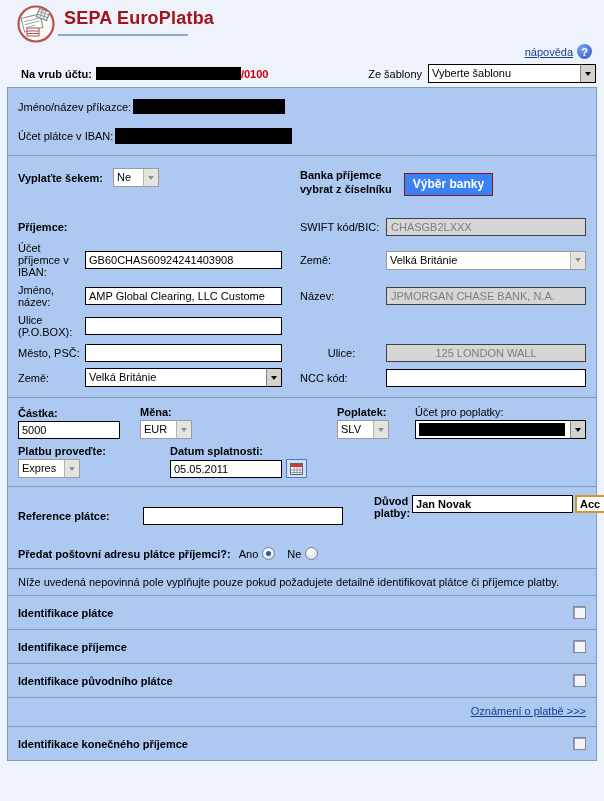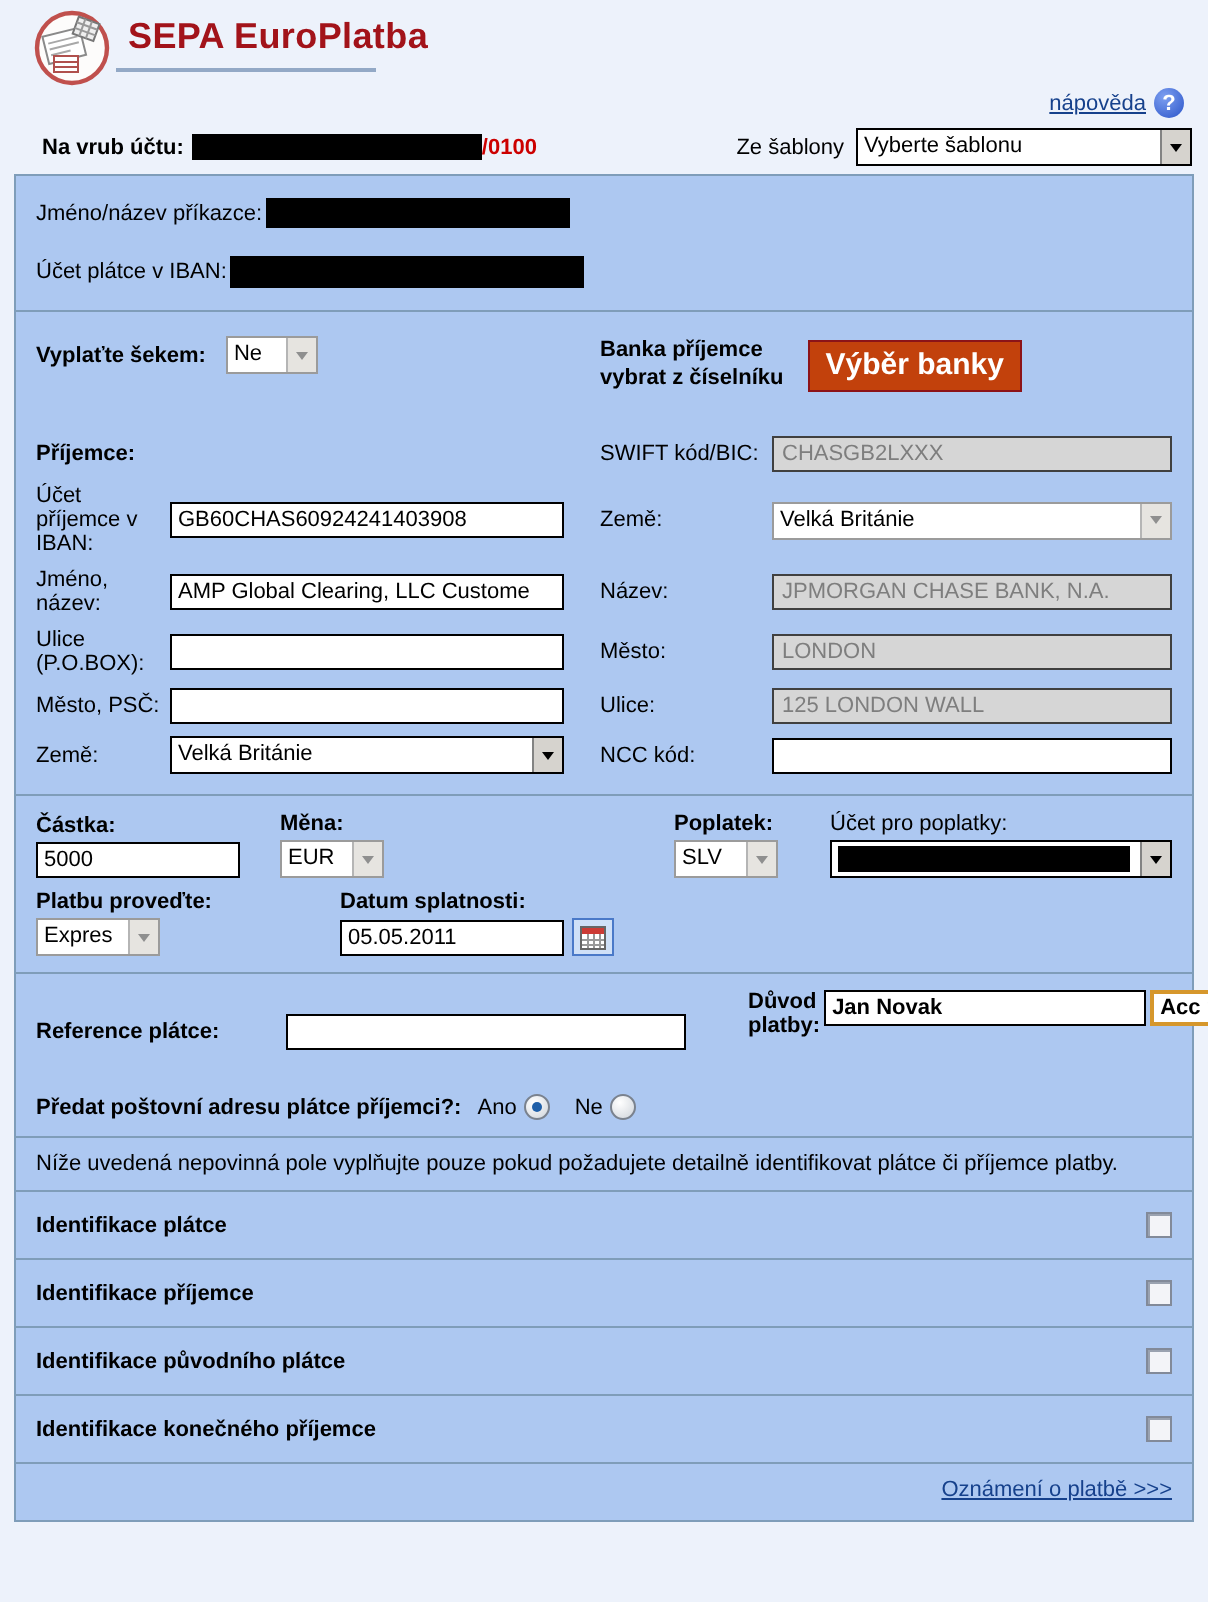--- a/index.html
+++ b/index.html
@@ -31,21 +31,21 @@
          font-size:11px; padding:1px 3px; color:#000; }
   .ro  { height:18px; border:1px solid #404040; background:#d6d6d6; color:#7e7e7e;
          font-size:11px; padding:2px 4px; overflow:hidden; white-space:nowrap; }
   .sel { display:inline-flex; align-items:stretch; border:1px solid #000; background:#fff; height:19px; }
   .sel-text { flex:1; padding:2px 3px 0 3px; white-space:nowrap; overflow:hidden; }
   .sel-btn { width:15px; background:#d6d3ce; border-left:1px solid #838383; display:flex; align-items:center; justify-content:center; }
   .tri { width:0; height:0; border-left:3px solid transparent; border-right:3px solid transparent; border-top:4px solid #000; }
   .sel.dis { border-color:#9b9b9b; }
   .sel.dis .sel-btn { background:#e6e4e0; border-left-color:#b5b5b5; }
   .sel.dis .tri { border-top-color:#8f8f8f; }
-  .btn-red { display:inline-block; background:#c2410c; color:#fff; font-weight:bold; font-size:15px;
+  .btn-red { display:inline-block; background:#3b82f6; color:#fff; font-weight:bold; font-size:12px;
              padding:3px 8px 4px 8px; border:1px solid #8c1318; cursor:pointer; white-space:nowrap; }
   .chk { display:inline-block; width:13px; height:13px; background:#f3f4f8; border:1px solid #828a99;
          box-shadow:inset 1px 1px 0 #9aa2b0; }
   .radio { display:inline-block; width:13px; height:13px; border-radius:50%;
            background:radial-gradient(circle at 35% 30%, #ffffff, #cfd4da); border:1px solid #7a828e; position:relative; }
   .radio.on::after { content:""; position:absolute; left:3px; top:3px; width:5px; height:5px;
            border-radius:50%; background:#1f5fa8; }
   
   .panel { margin:0 7px; }
   .sec { background:#adc8f1; border:1px solid #7f9db9; margin-top:-1px; padding:8px 10px; }
@@ -193,32 +193,28 @@
         <span class="r-lbl">Název:</span>
         <span class="ro rfill">JPMORGAN CHASE BANK, N.A.</span>
       </div>
     </div>
 
     <div class="cols" style="margin:6px 0;">
       <div class="lcol">
         <span class="fld-lbl">Ulice (P.O.BOX):</span>
         <input class="inp w197" style="">
       </div>
-      <div class="rcol" style="align-self:center;">
-        <span class="r-lbl">Město:</span>
-        <span class="ro rfill">LONDON</span>
-      </div>
     </div>
 
     <div class="cols" style="margin:6px 0;">
       <div class="lcol">
         <span class="fld-lbl">Město, PSČ:</span>
         <input class="inp w197" style="">
       </div>
-      <div class="rcol" style="align-self:center;">
+      <div class="rcol" style="align-self:center;text-align:center;">
         <span class="r-lbl">Ulice:</span>
         <span class="ro rfill">125 LONDON WALL</span>
       </div>
     </div>
 
     <div class="cols" style="margin:6px 0 2px 0; align-items:center;">
       <div class="lcol">
         <span class="fld-lbl">Země:</span>
         <span class="sel w197">
           <span class="sel-text">Velká Británie</span>
@@ -334,22 +330,22 @@
     <span class="chk"></span>
   </div>
   <div class="sec idrow">
     <span class="lblb">Identifikace příjemce</span>
     <span class="chk"></span>
   </div>
   <div class="sec idrow">
     <span class="lblb">Identifikace původního plátce</span>
     <span class="chk"></span>
   </div>
+  <div class="sec notice">
+    <a class="lnk">Oznámení o platbě &gt;&gt;&gt;</a>
+  </div>
+
   <div class="sec idrow">
     <span class="lblb">Identifikace konečného příjemce</span>
     <span class="chk"></span>
   </div>
 
-  <div class="sec notice">
-    <a class="lnk">Oznámení o platbě &gt;&gt;&gt;</a>
-  </div>
-
 </div>
 
 </body></html>

